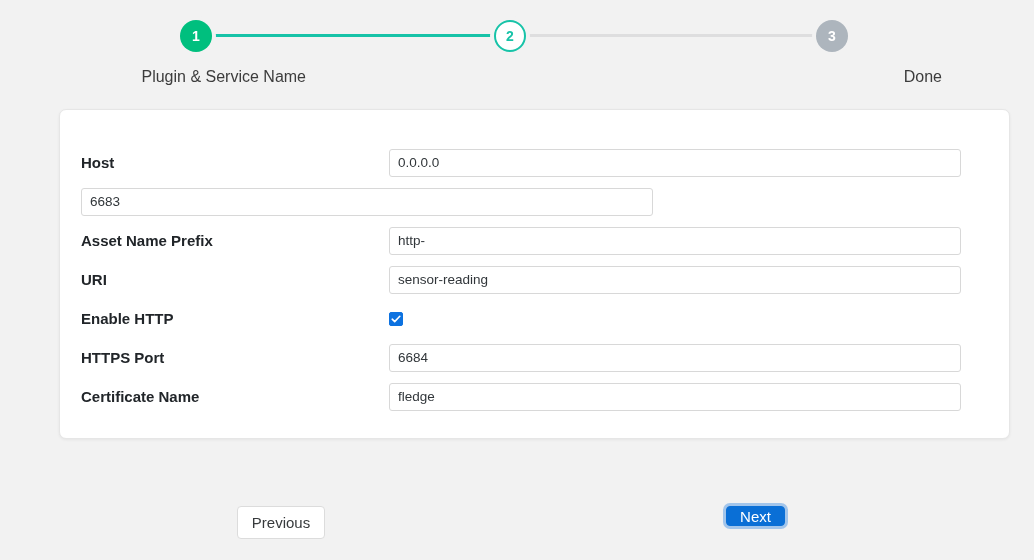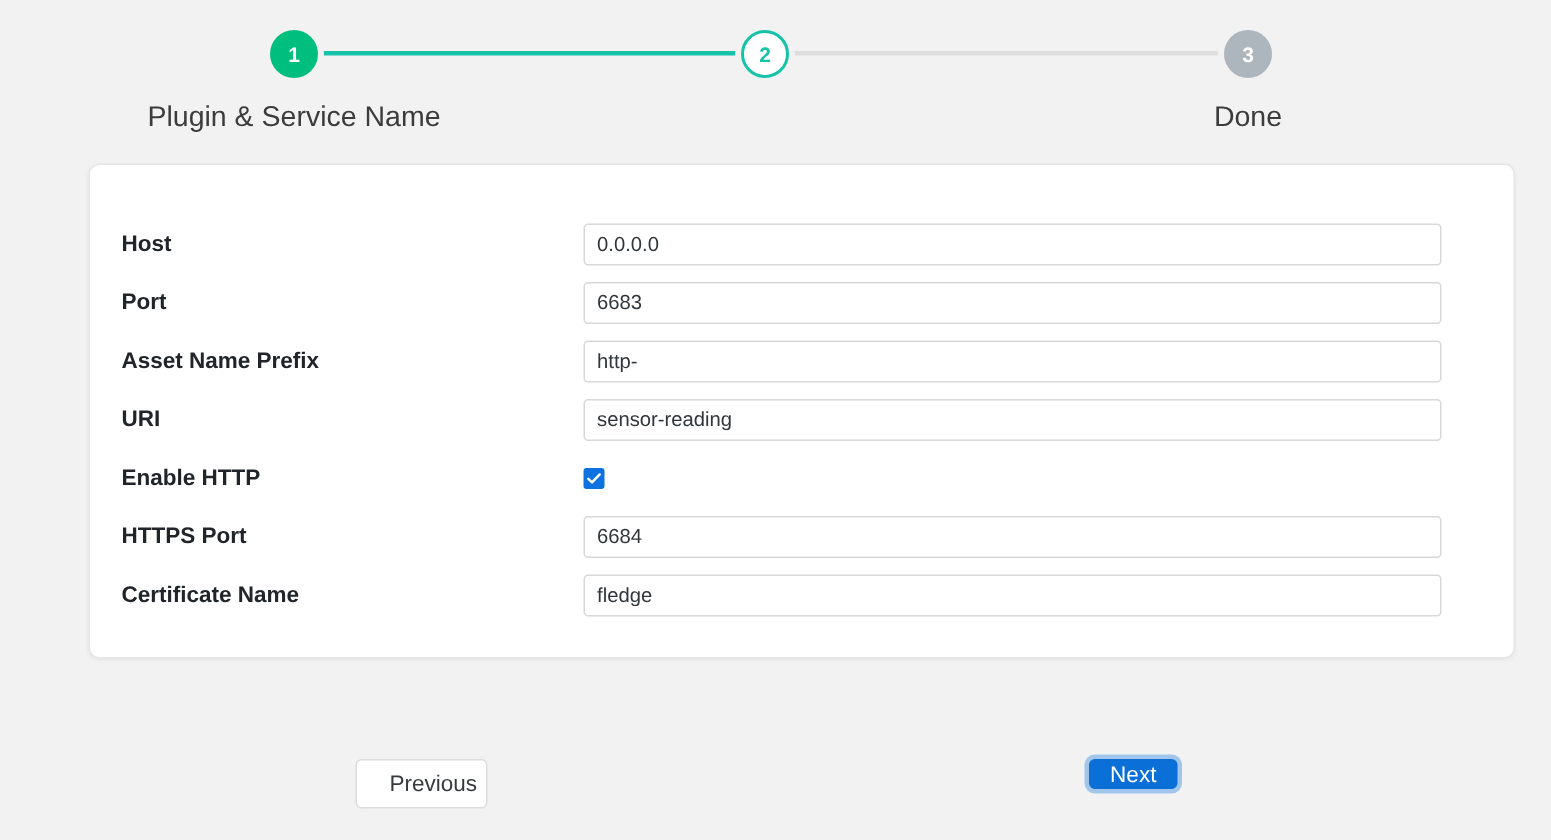--- a/index.html
+++ b/index.html
@@ -58,23 +58,24 @@
     border: 2px solid #17c3a8;
     box-shadow: 0 0 0 4px #f2f2f2;
   }
   .step-circle.pending {
     background: #adb5bd;
     color: #ffffff;
     box-shadow: 0 0 0 4px #f2f2f2;
   }
   .step-label {
     margin-top: 16px;
-    font-size: 19px;
+    font-size: 16px;
     color: #3c3c3c;
     white-space: nowrap;
+    text-align: right;
   }
   .connector {
     position: absolute;
     top: 34px;
     height: 3px;
     z-index: 1;
   }
   .connector.filled { background: #17c3a8; }
   .connector.empty  { background: #dededf; }
 
@@ -153,21 +154,20 @@
     cursor: pointer;
   }
   .btn-previous {
     left: 237px;
     top: 11px;
     width: 88px;
     height: 33px;
     background: #ffffff;
     color: #373a3c;
     border: 1px solid #dcdcdc;
-    text-align: right;
   }
   .btn-next {
     left: 726px;
     top: 11px;
     width: 59px;
     height: 20px;
     background: #0a6fd6;
     color: #ffffff;
     border: 1px solid #0a6fd6;
     box-shadow: 0 0 0 3px rgba(13,114,224,0.35);
@@ -207,21 +207,20 @@
   <div class="form">
 
     <div class="form-row">
       <div class="form-label">Host</div>
       <div class="form-control-wrap">
         <input class="text-input" type="text" value="0.0.0.0" style="">
       </div>
     </div>
 
     <div class="form-row">
-      <div class="form-label">Port</div>
       <div class="form-control-wrap">
         <input class="text-input" type="text" value="6683" style="">
       </div>
     </div>
 
     <div class="form-row">
       <div class="form-label">Asset Name Prefix</div>
       <div class="form-control-wrap">
         <input class="text-input" type="text" value="http-" style="">
       </div>

